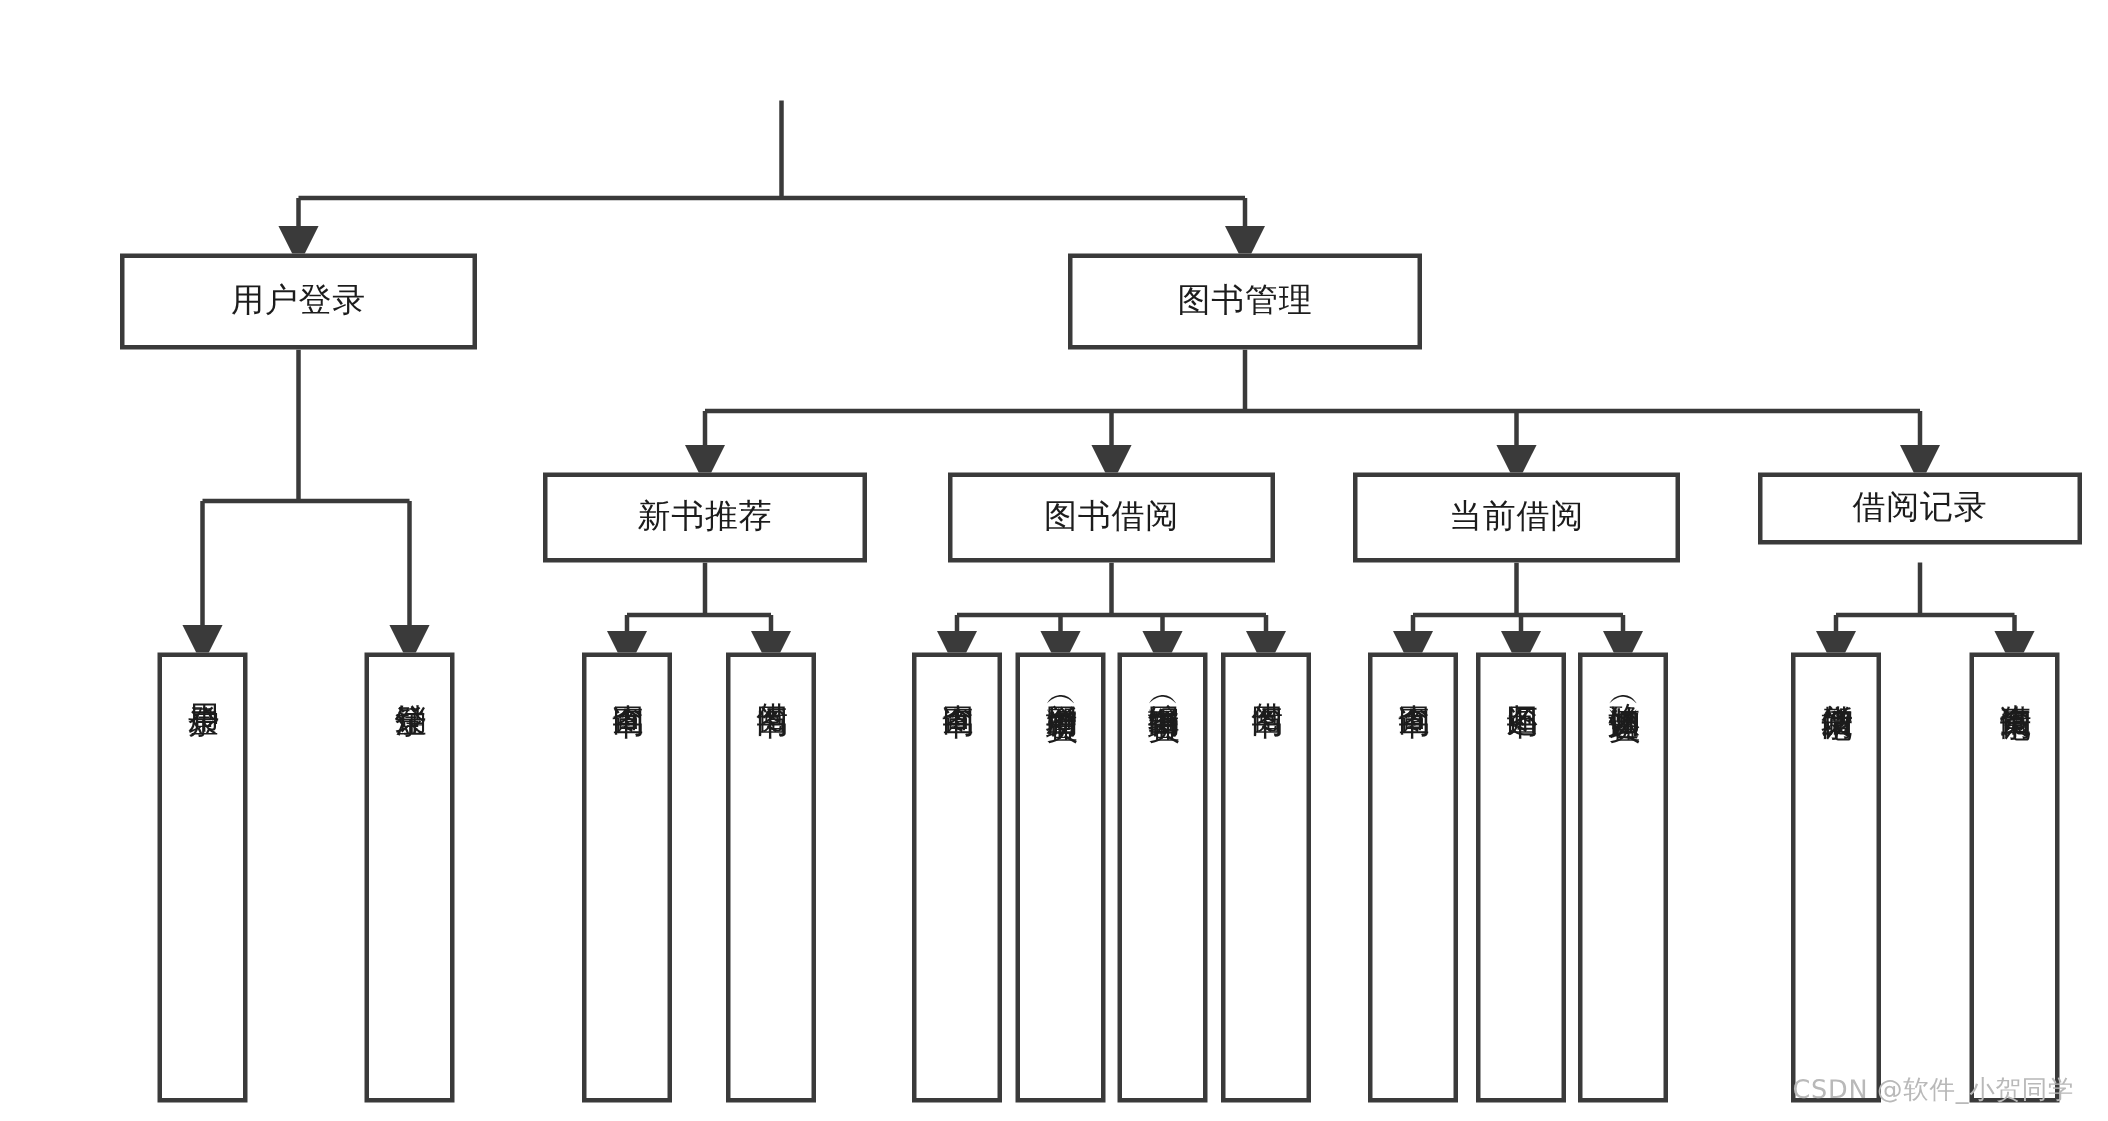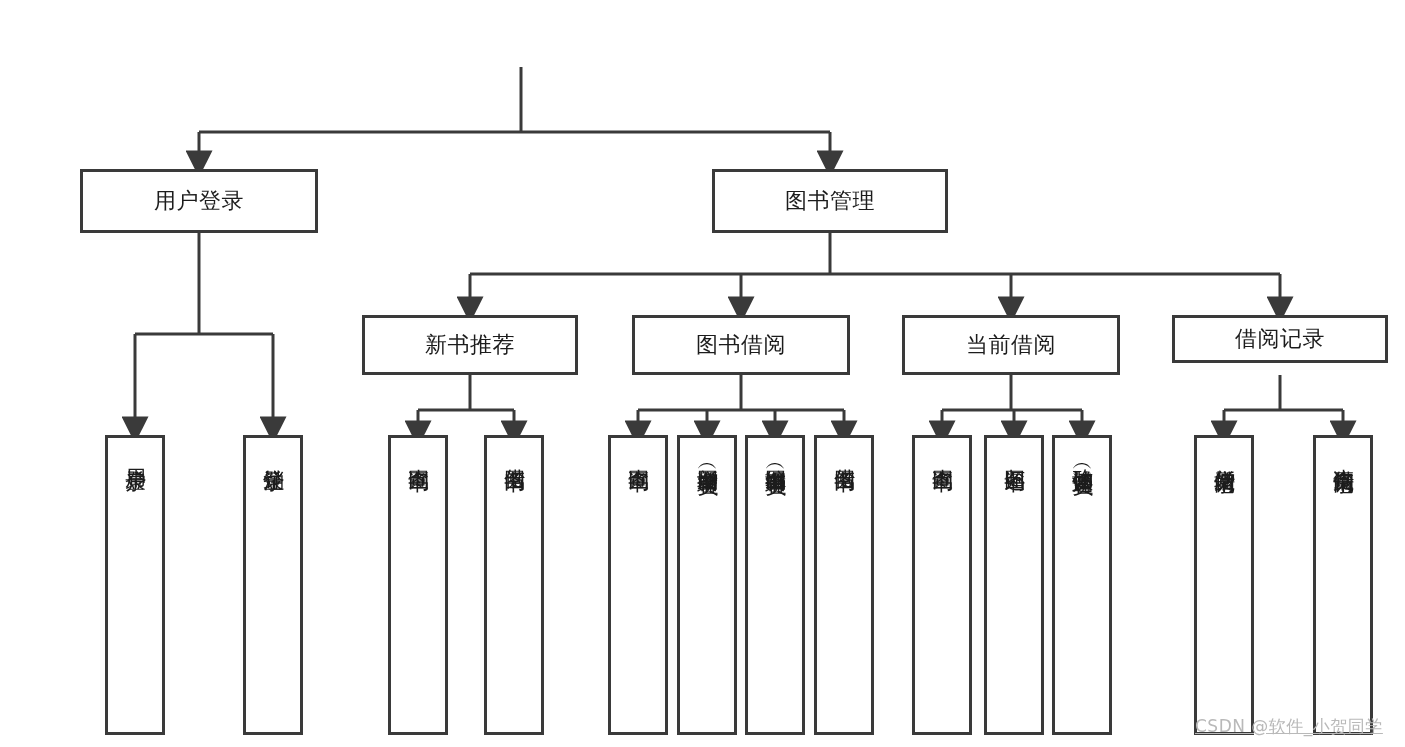--- a/index.html
+++ b/index.html
@@ -192,15 +192,15 @@
   </div>
 
   <div class="node vertical" style="left:1194px; top:435px; width:60px; height:300px;">
     <span class="node-label">新增借阅记录</span>
   </div>
 
   <div class="node vertical" style="left:1313px; top:435px; width:60px; height:300px;">
     <span class="node-label">查询借阅记录</span>
   </div>
 
-  <div class="watermark" style="left:1195px; top:715px;text-decoration:underline;">CSDN @软件_小贺同学</div>
+  <div class="watermark" style="left:1195px; top:715px;">CSDN @软件_小贺同学</div>
 
 </div>
 
 </body></html>

